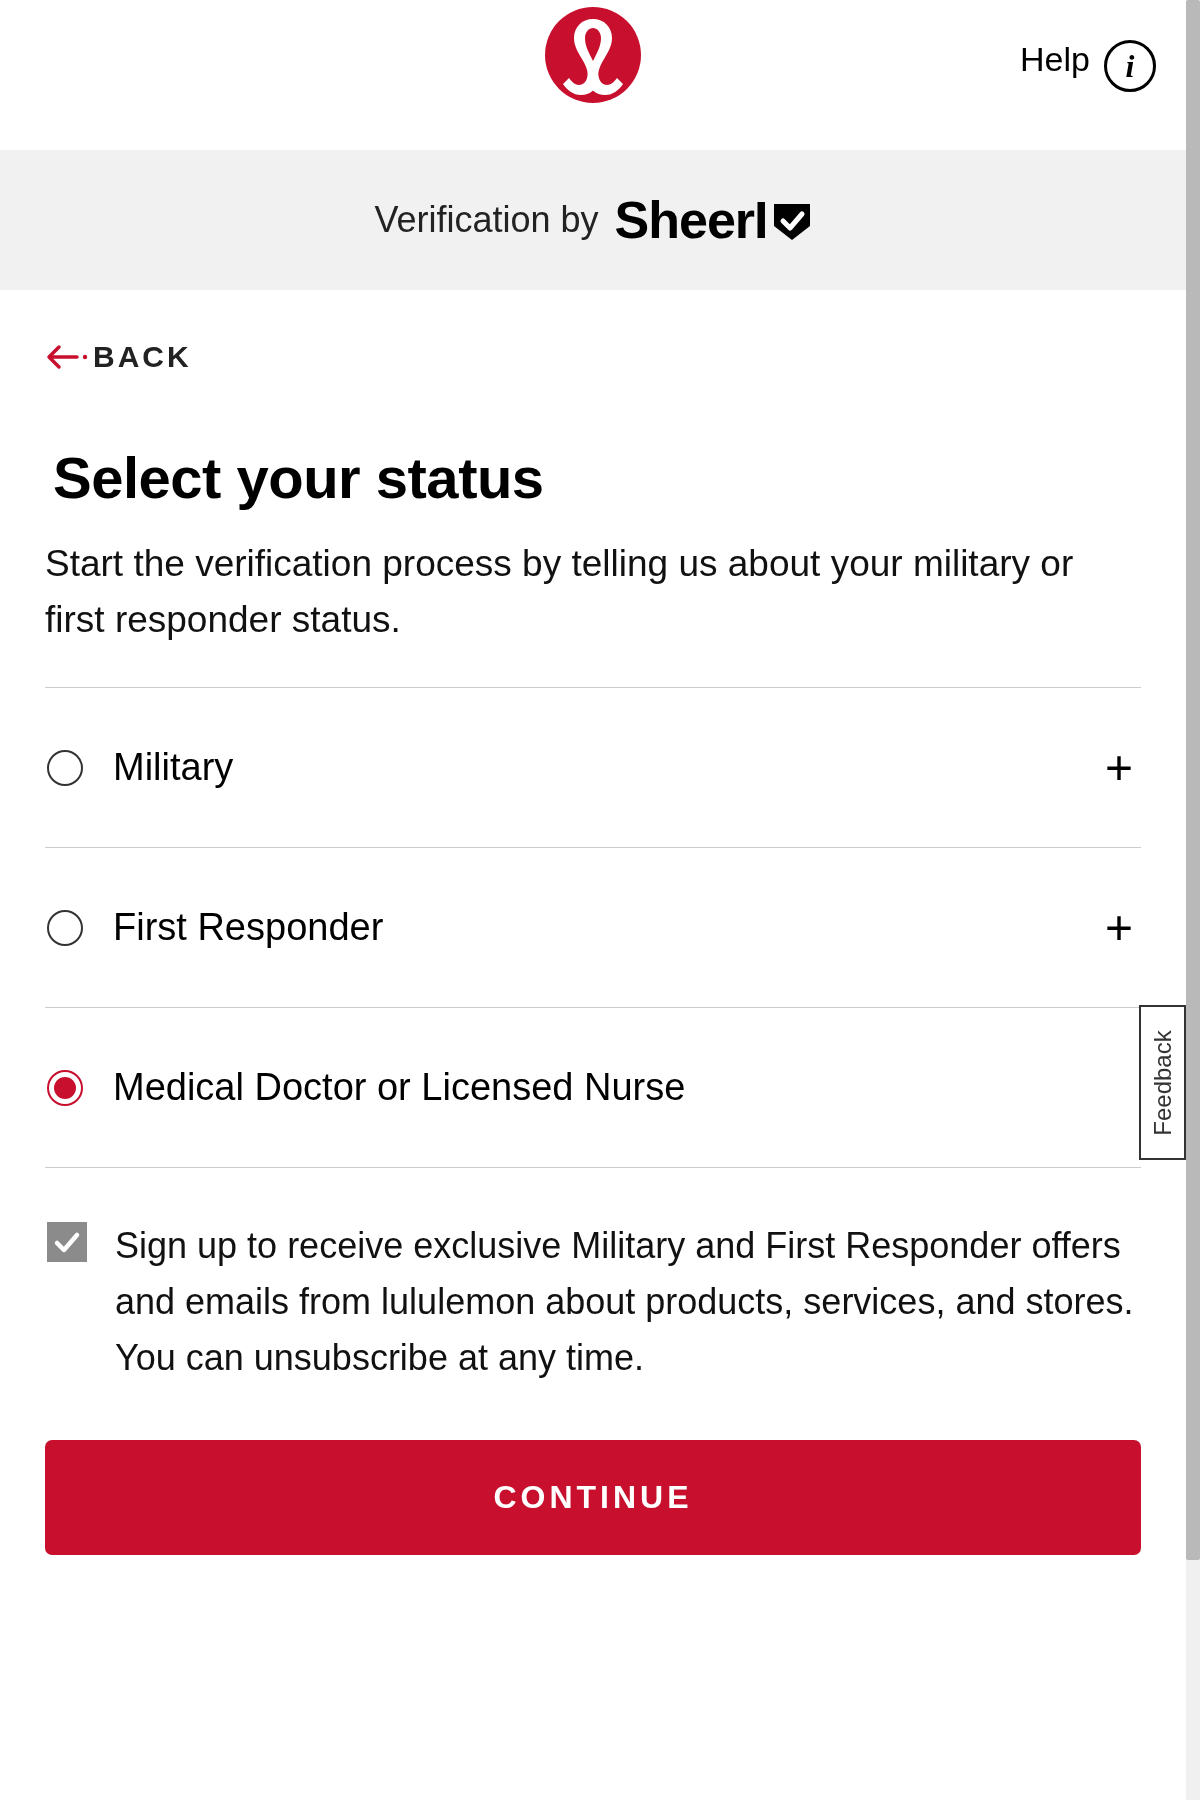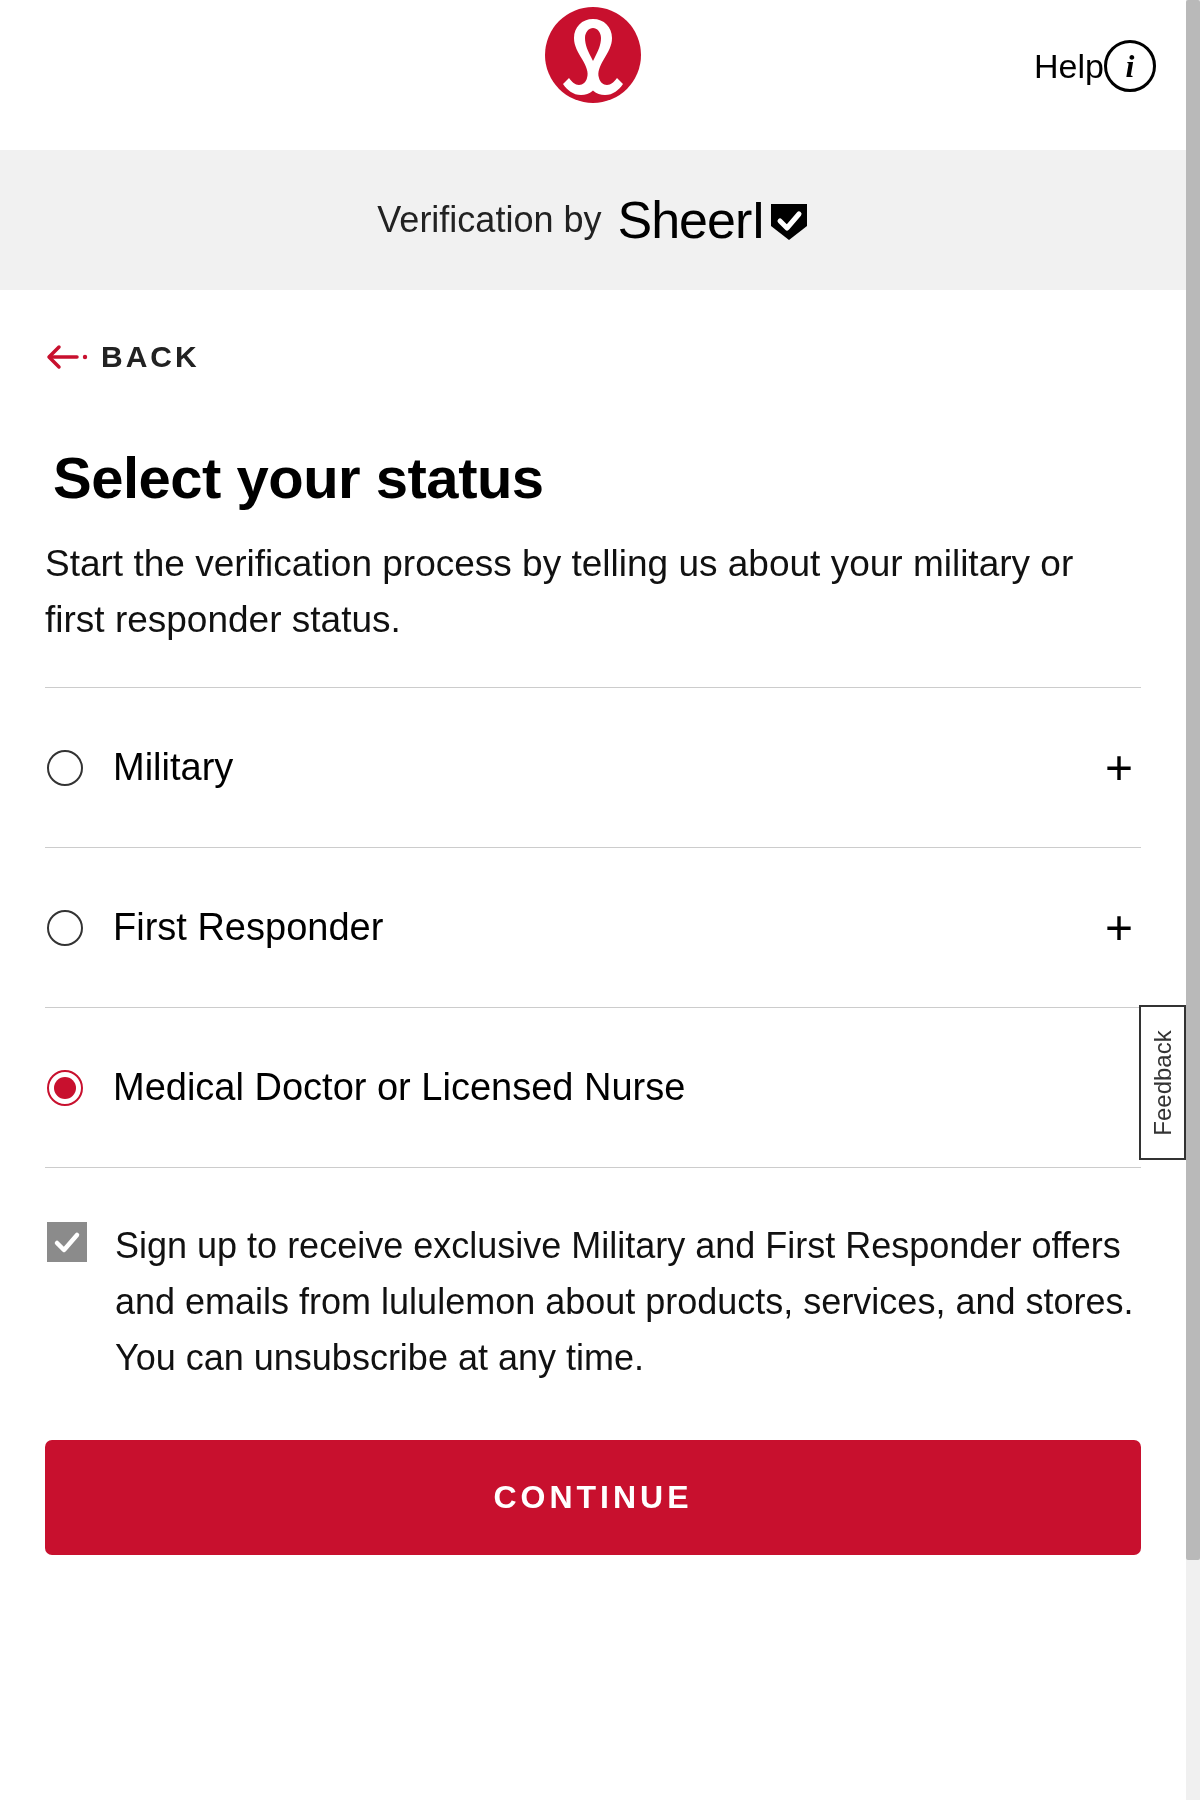--- a/index.html
+++ b/index.html
@@ -47,21 +47,21 @@
     position: absolute;
     left: 50%;
     top: 5px;
     transform: translateX(-50%);
   }
   .help {
     position: absolute;
     right: 30px;
     top: 40px;
     display: flex;
-    align-items: center;
+    gap: 14px;
     cursor: pointer;
   }
   .help-text {
     font-size: 34px;
     font-weight: 400;
   }
   .info-icon {
     width: 52px;
     height: 52px;
     border: 3.5px solid #000;
@@ -84,21 +84,21 @@
     justify-content: center;
     gap: 16px;
   }
   .verif-text {
     font-size: 36px;
     color: #222;
   }
   .sheerid {
     display: flex;
     align-items: baseline;
-    font-weight: 400;
+    font-weight: 700;
     text-align: center;
   }
   .sheerid-main {
     font-size: 52px;
     letter-spacing: -1px;
   }
   .sheerid-i {
     font-size: 52px;
     letter-spacing: -1px;
   }
@@ -112,21 +112,21 @@
   }
 
   .content {
     padding: 40px 45px 0 45px;
   }
 
   
   .back {
     display: flex;
     align-items: center;
-    gap: 12px;
+    gap: 4px;
     cursor: pointer;
     margin-bottom: 70px;
     margin-top: 10px;
   }
   .back-arrow {
     color: #c8102e;
     display:flex;
     align-items:center;
   }
   .back-label {

